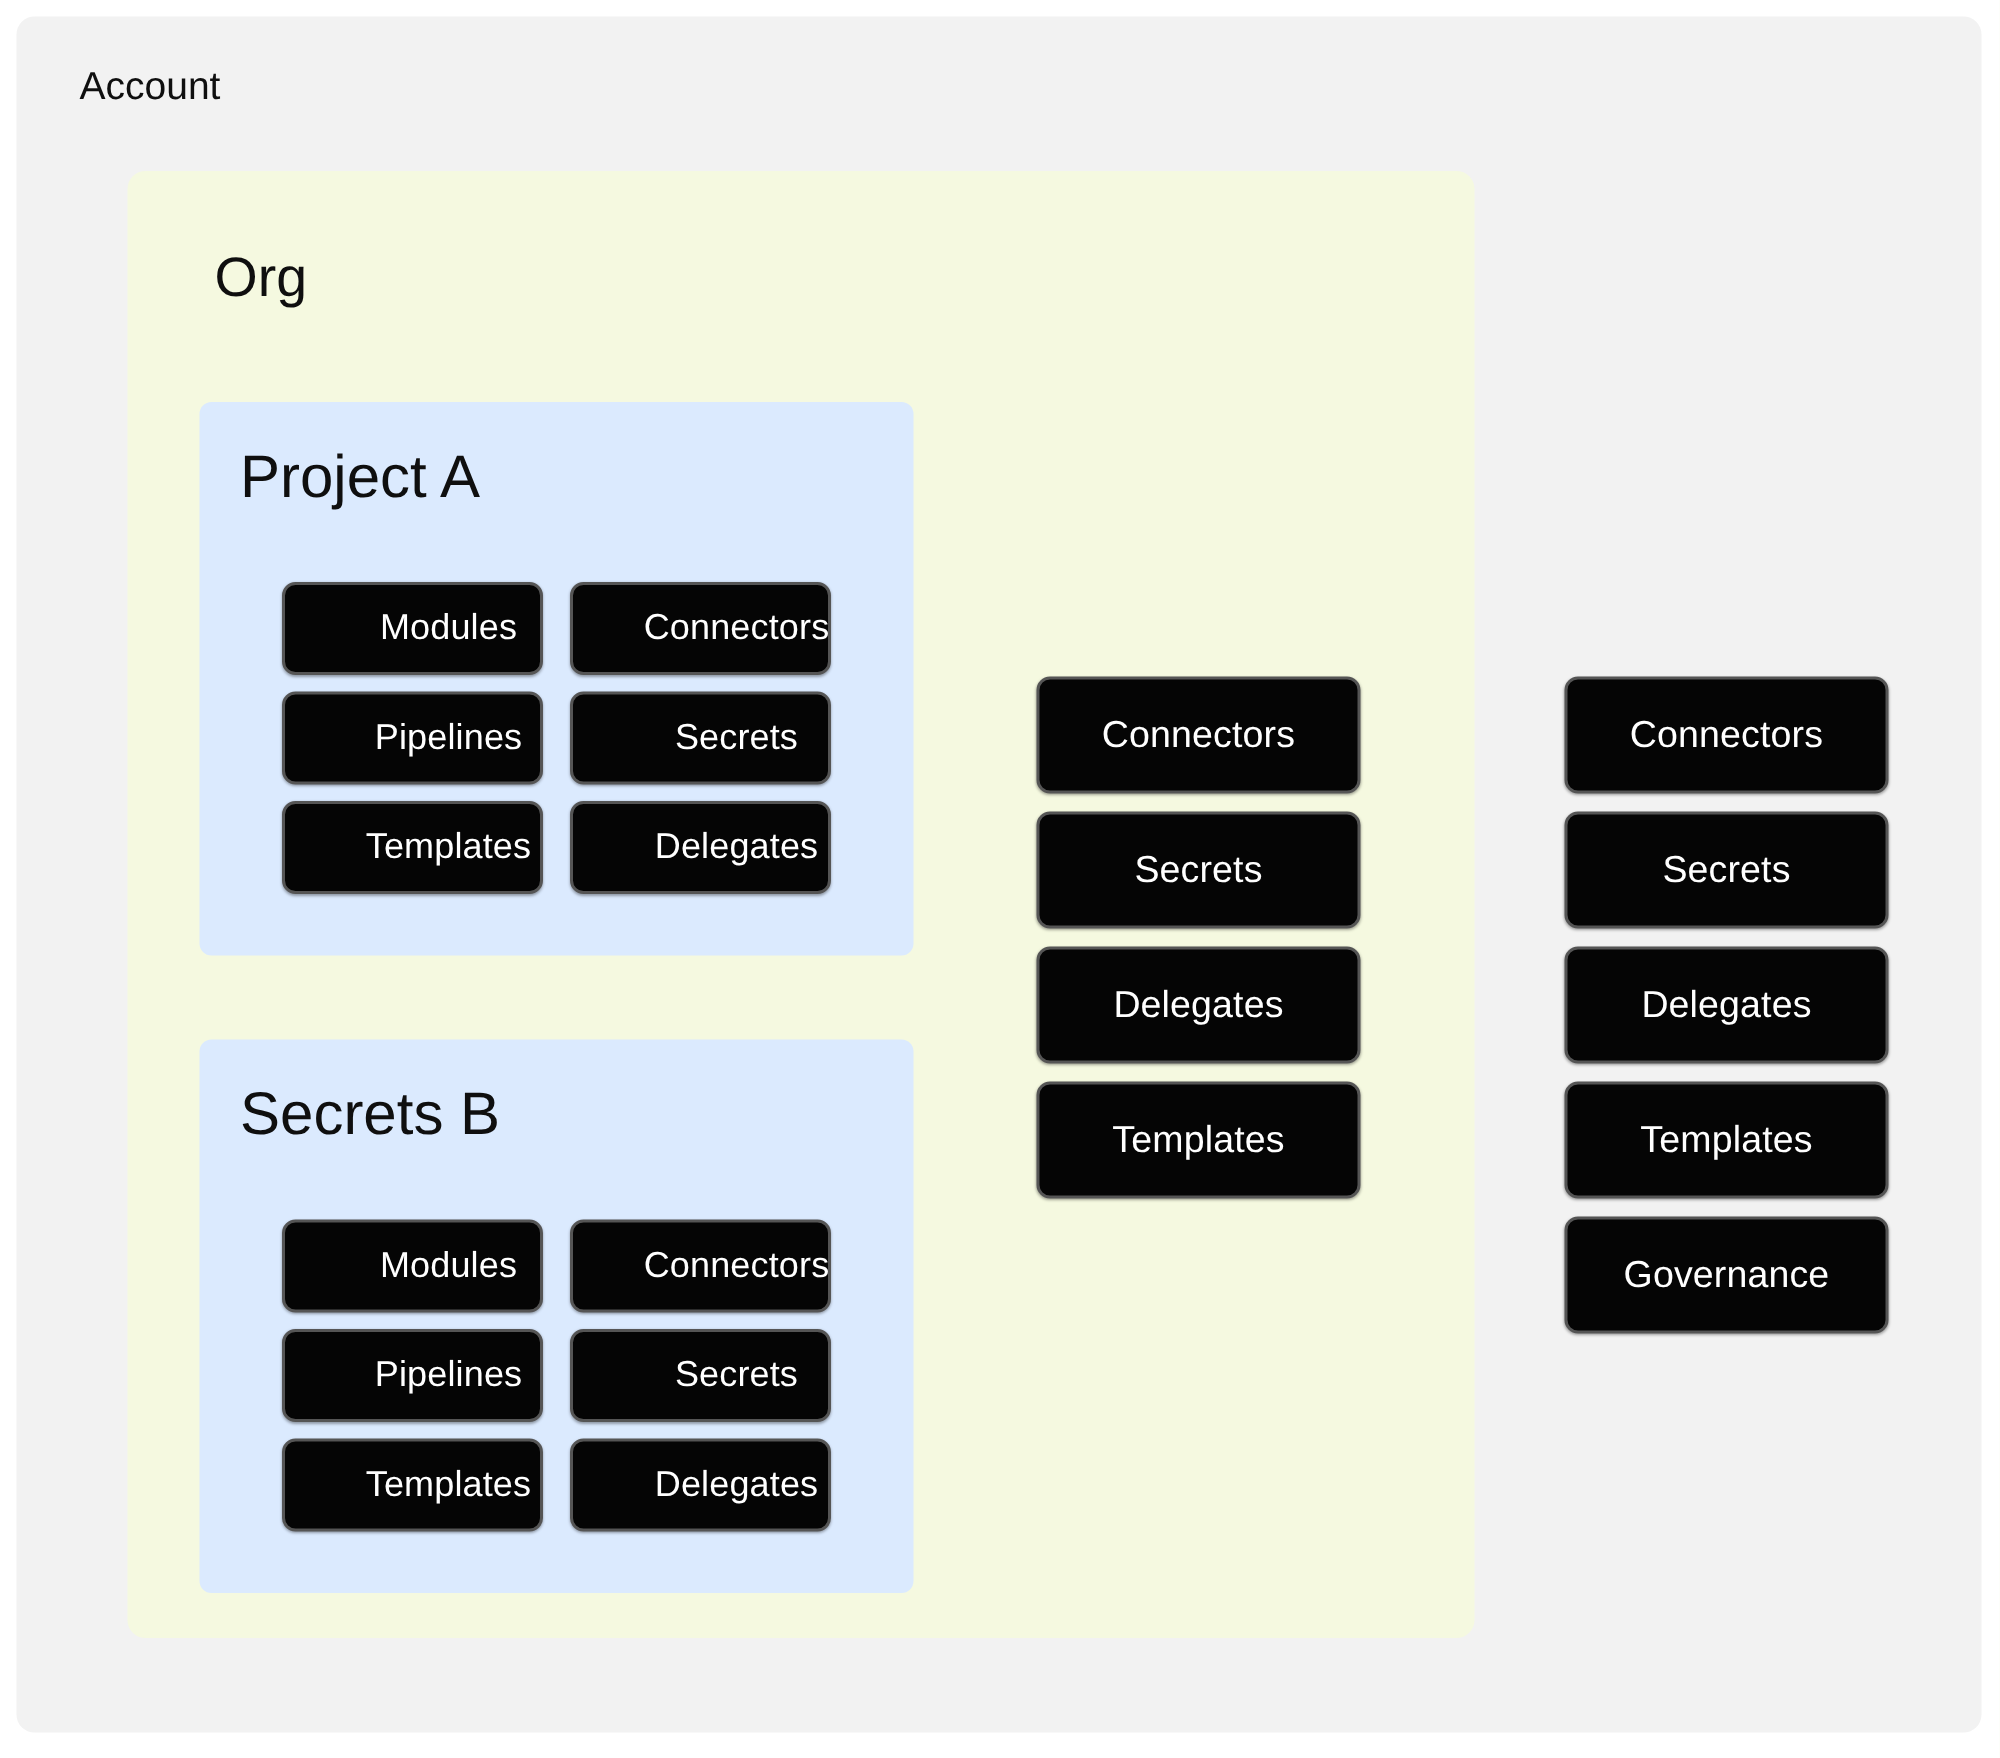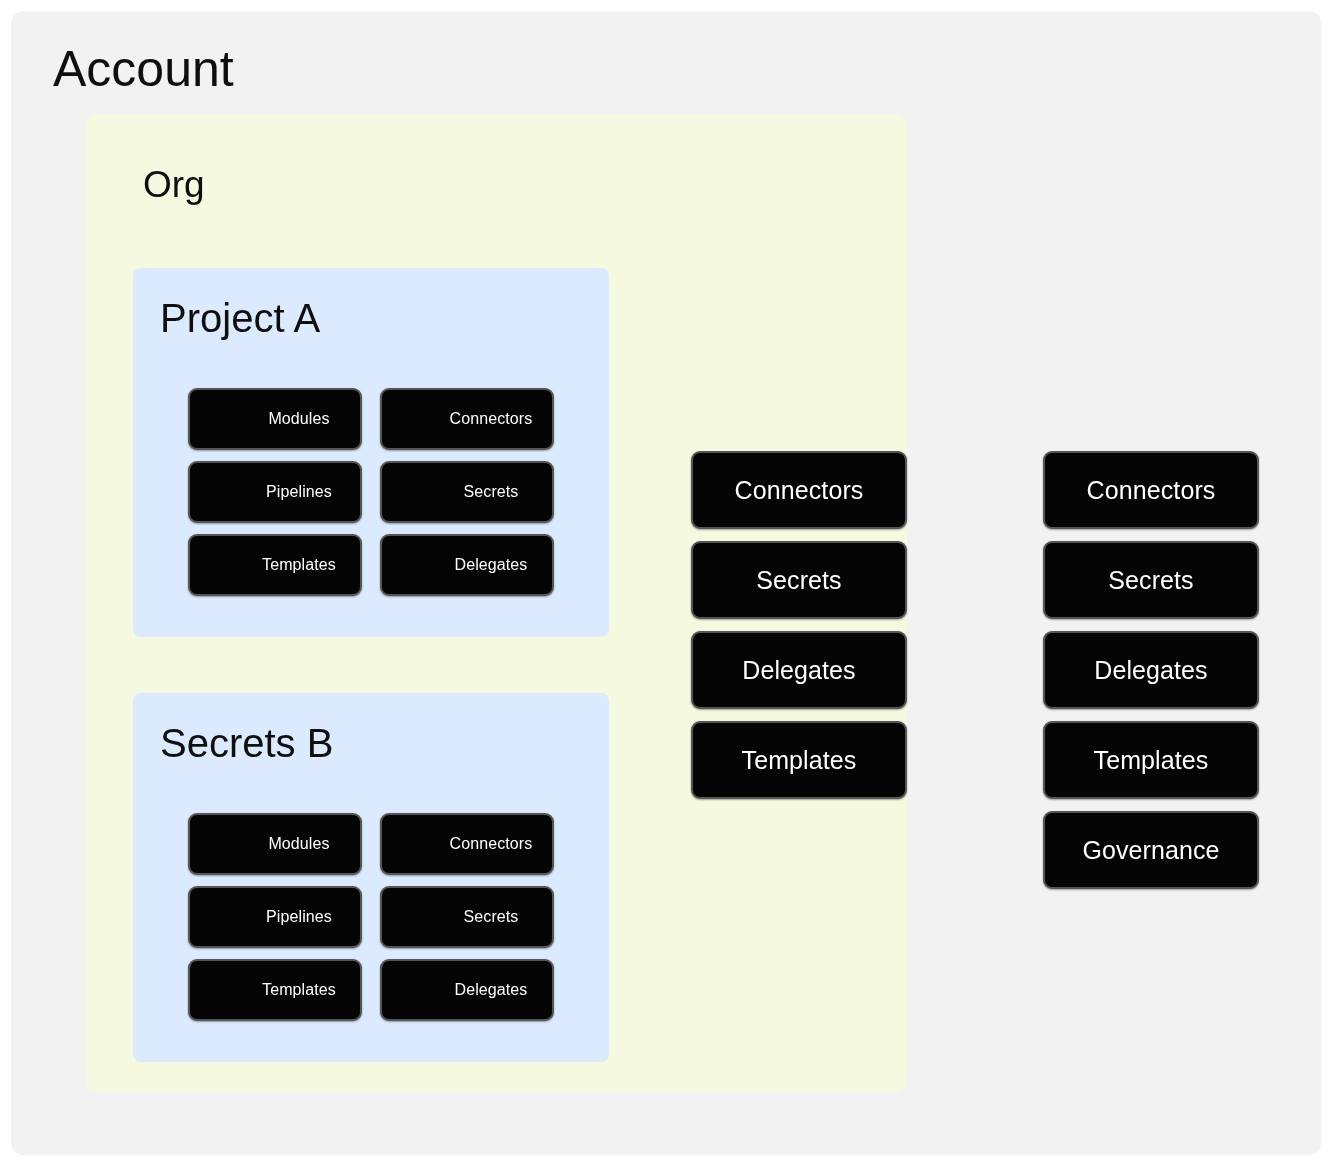--- a/index.html
+++ b/index.html
@@ -31,21 +31,21 @@
     left: 11px;
     top: 11px;
     width: 1310px;
     height: 1144px;
     background: #f2f2f2;
   }
 
   .scope-org {
     left: 74px;
     top: 103px;
-    width: 822px;
+    width: 898px;
     height: 978px;
     background: #f5f9e0;
   }
 
   .scope-project {
     left: 48px;
     width: 476px;
     height: 369px;
     background: #dbeafe;
     border-radius: 8px;
@@ -58,21 +58,21 @@
   .scope-title {
     position: absolute;
     color: #0f0f0f;
     white-space: nowrap;
     line-height: 1;
   }
 
   .title-account {
     left: 42px;
     top: 33px;
-    font-size: 50px;
+    font-size: 26px;
   }
 
   .title-org {
     left: 58px;
     top: 52px;
     font-size: 37px;
   }
 
   .title-project {
     left: 27px;
@@ -101,21 +101,21 @@
     position: absolute;
     left: 55px;
     top: 120px;
     display: grid;
     grid-template-columns: 174px 174px;
     grid-auto-rows: 62px;
     column-gap: 18px;
     row-gap: 11px;
   }
   .project-grid .node {
-    font-size: 16px;
+    font-size: 24px;
     padding-left: 48px;
   }
 
   
   .stack {
     position: absolute;
     display: flex;
     flex-direction: column;
     gap: 12px;
   }

